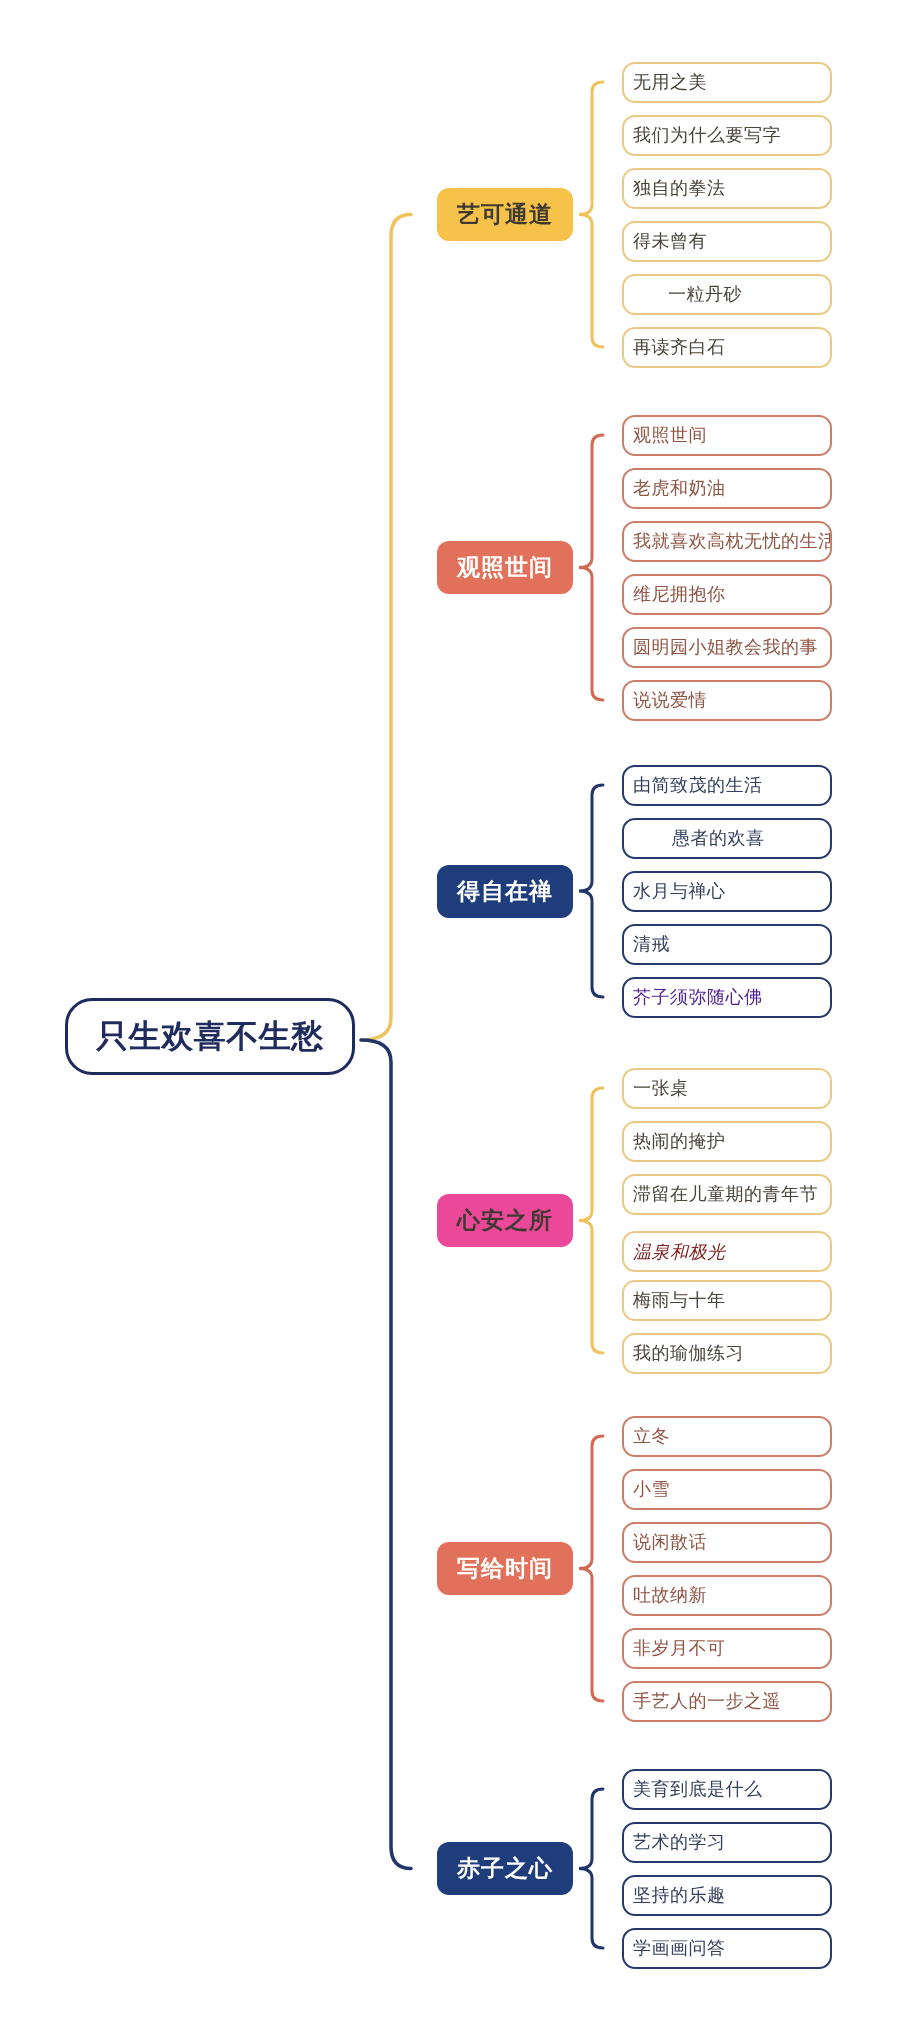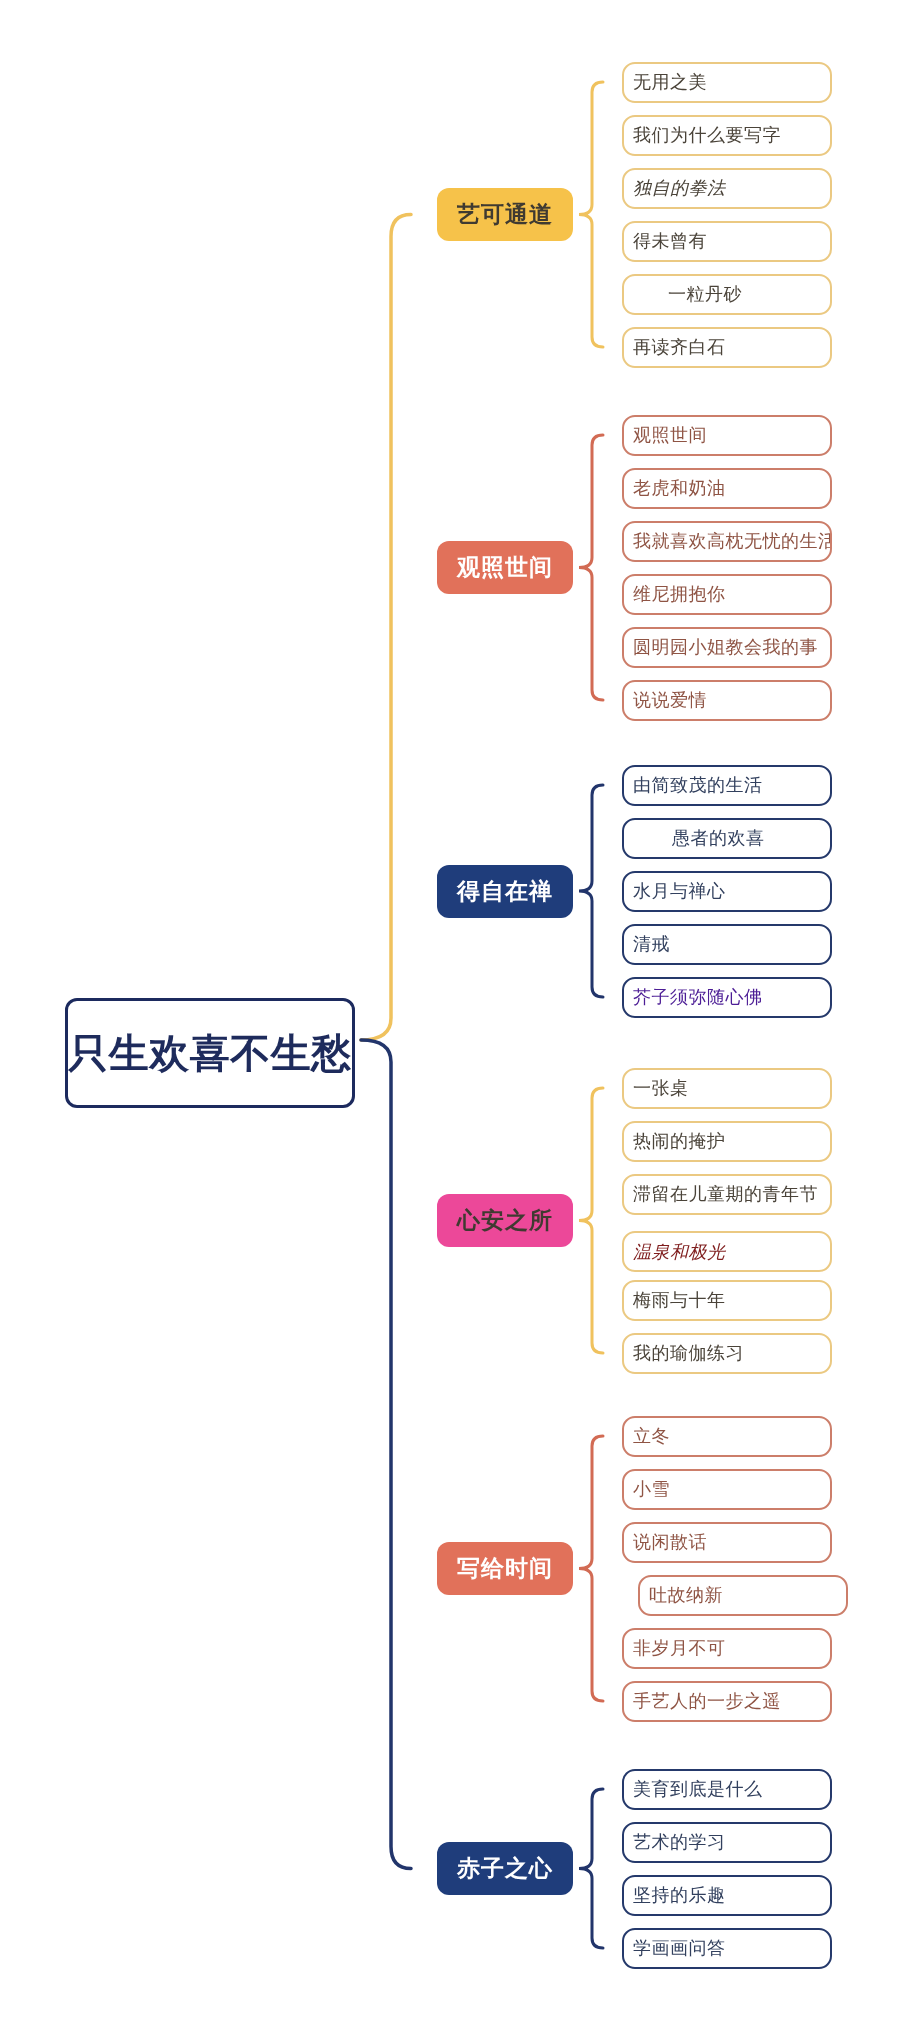--- a/index.html
+++ b/index.html
@@ -1,22 +1,22 @@
 <!DOCTYPE html>
 <html><head>
 <meta charset="utf-8">
 <style>
   html,body{margin:0;padding:0;background:#ffffff;}
   body{font-family:"Liberation Sans","DejaVu Sans",sans-serif;}
   #stage{position:relative;width:897px;height:2032px;background:#ffffff;overflow:hidden;}
   #connector-layer{position:absolute;left:0;top:0;z-index:1;}
   .topic{position:absolute;box-sizing:border-box;z-index:2;display:flex;align-items:center;white-space:nowrap;}
-  .central{width:290px;height:110px;left:65px;top:998px;background:#ffffff;
-           border:3.5px solid #1C2A5E;border-radius:12px;justify-content:center;
-           font-size:40px;font-weight:bold;letter-spacing:0.5px;}
+  .central{width:290px;height:77px;left:65px;top:998px;background:#ffffff;
+           border:3.5px solid #1C2A5E;border-radius:27px;justify-content:center;
+           font-size:32px;font-weight:bold;letter-spacing:0.5px;}
   .branch{width:136px;height:53px;left:437px;border:none;border-radius:12px;
           justify-content:center;font-size:23px;font-weight:bold;letter-spacing:1px;}
   .child{width:210px;height:41px;left:622px;background:#ffffff;border:2.5px solid;
          border-radius:13px;padding:0 9px;font-size:18px;letter-spacing:0.5px;overflow:hidden;}
   #watermark{position:absolute;left:0;top:1985px;width:897px;text-align:center;
              font-size:17px;z-index:2;}
   #watermark .brand{font-weight:bold;}
 </style>
 </head>
 <body>
@@ -32,21 +32,21 @@
       <path d="M 603 1436 Q 592 1436 592 1446 L 592 1558.5 Q 592 1568.5 579 1568.5 Q 592 1568.5 592 1578.5 L 592 1691 Q 592 1701 603 1701" fill="none" stroke="#D26B54" stroke-width="3" stroke-linecap="round"></path>
       <path d="M 603 1789 Q 592 1789 592 1799 L 592 1858.5 Q 592 1868.5 579 1868.5 Q 592 1868.5 592 1878.5 L 592 1938 Q 592 1948 603 1948" fill="none" stroke="#22356B" stroke-width="3" stroke-linecap="round"></path>
     </svg>
 
   <div class="topic central" style="border-color: rgb(28, 42, 94); color: rgb(30, 43, 92);">只生欢喜不生愁</div>
 
   <div id="nodes">
       <div class="topic branch" style="top: 188px; background: rgb(246, 194, 74); color: rgb(63, 58, 49);">艺可通道</div>
       <div class="topic child" style="top: 61.5px; border-color: rgb(235, 201, 130); color: rgb(74, 67, 57);">无用之美</div>
       <div class="topic child" style="top: 114.5px; border-color: rgb(235, 201, 130); color: rgb(74, 67, 57);">我们为什么要写字</div>
-      <div class="topic child" style="top: 167.5px; border-color: rgb(235, 201, 130); color: rgb(74, 67, 57); font-style: italic;">独自的拳法</div>
+      <div class="topic child" style="top: 167.5px; border-color: rgb(235, 201, 130); color: rgb(74, 67, 57);">独自的拳法</div>
       <div class="topic child" style="top: 220.5px; border-color: rgb(235, 201, 130); color: rgb(74, 67, 57);">得未曾有</div>
       <div class="topic child" style="top: 273.5px; border-color: rgb(235, 201, 130); color: rgb(74, 67, 57); padding-left: 44px;">一粒丹砂</div>
       <div class="topic child" style="top: 326.5px; border-color: rgb(235, 201, 130); color: rgb(74, 67, 57);">再读齐白石</div>
       <div class="topic branch" style="top: 541px; background: rgb(225, 113, 90); color: rgb(255, 255, 255);">观照世间</div>
       <div class="topic child" style="top: 414.5px; border-color: rgb(204, 126, 106); color: rgb(143, 84, 68);">观照世间</div>
       <div class="topic child" style="top: 467.5px; border-color: rgb(204, 126, 106); color: rgb(143, 84, 68);">老虎和奶油</div>
       <div class="topic child" style="top: 520.5px; border-color: rgb(204, 126, 106); color: rgb(143, 84, 68);">我就喜欢高枕无忧的生活</div>
       <div class="topic child" style="top: 573.5px; border-color: rgb(204, 126, 106); color: rgb(143, 84, 68);">维尼拥抱你</div>
       <div class="topic child" style="top: 626.5px; border-color: rgb(204, 126, 106); color: rgb(143, 84, 68);">圆明园小姐教会我的事</div>
       <div class="topic child" style="top: 679.5px; border-color: rgb(204, 126, 106); color: rgb(143, 84, 68);">说说爱情</div>
@@ -60,21 +60,21 @@
       <div class="topic child" style="top: 1067.5px; border-color: rgb(235, 201, 130); color: rgb(74, 67, 57);">一张桌</div>
       <div class="topic child" style="top: 1120.5px; border-color: rgb(235, 201, 130); color: rgb(74, 67, 57);">热闹的掩护</div>
       <div class="topic child" style="top: 1173.5px; border-color: rgb(235, 201, 130); color: rgb(74, 67, 57);">滞留在儿童期的青年节</div>
       <div class="topic child" style="top: 1231px; border-color: rgb(235, 201, 130); color: #7f1d1d; font-style: italic;">温泉和极光</div>
       <div class="topic child" style="top: 1279.5px; border-color: rgb(235, 201, 130); color: rgb(74, 67, 57);">梅雨与十年</div>
       <div class="topic child" style="top: 1332.5px; border-color: rgb(235, 201, 130); color: rgb(74, 67, 57);">我的瑜伽练习</div>
       <div class="topic branch" style="top: 1542px; background: rgb(225, 113, 90); color: rgb(255, 255, 255);">写给时间</div>
       <div class="topic child" style="top: 1415.5px; border-color: rgb(204, 126, 106); color: rgb(143, 84, 68);">立冬</div>
       <div class="topic child" style="top: 1468.5px; border-color: rgb(204, 126, 106); color: rgb(143, 84, 68);">小雪</div>
       <div class="topic child" style="top: 1521.5px; border-color: rgb(204, 126, 106); color: rgb(143, 84, 68);">说闲散话</div>
-      <div class="topic child" style="top: 1574.5px; border-color: rgb(204, 126, 106); color: rgb(143, 84, 68); margin-left: 16px;">吐故纳新</div>
+      <div class="topic child" style="top: 1574.5px; border-color: rgb(204, 126, 106); color: rgb(143, 84, 68);">吐故纳新</div>
       <div class="topic child" style="top: 1627.5px; border-color: rgb(204, 126, 106); color: rgb(143, 84, 68);">非岁月不可</div>
       <div class="topic child" style="top: 1680.5px; border-color: rgb(204, 126, 106); color: rgb(143, 84, 68);">手艺人的一步之遥</div>
       <div class="topic branch" style="top: 1842px; background: rgb(31, 61, 123); color: rgb(255, 255, 255);">赤子之心</div>
       <div class="topic child" style="top: 1768.5px; border-color: rgb(37, 57, 107); color: rgb(50, 64, 94);">美育到底是什么</div>
       <div class="topic child" style="top: 1821.5px; border-color: rgb(37, 57, 107); color: rgb(50, 64, 94);">艺术的学习</div>
       <div class="topic child" style="top: 1874.5px; border-color: rgb(37, 57, 107); color: rgb(50, 64, 94);">坚持的乐趣</div>
       <div class="topic child" style="top: 1927.5px; border-color: rgb(37, 57, 107); color: rgb(50, 64, 94);">学画画问答</div>
     </div>
 
 </div>

